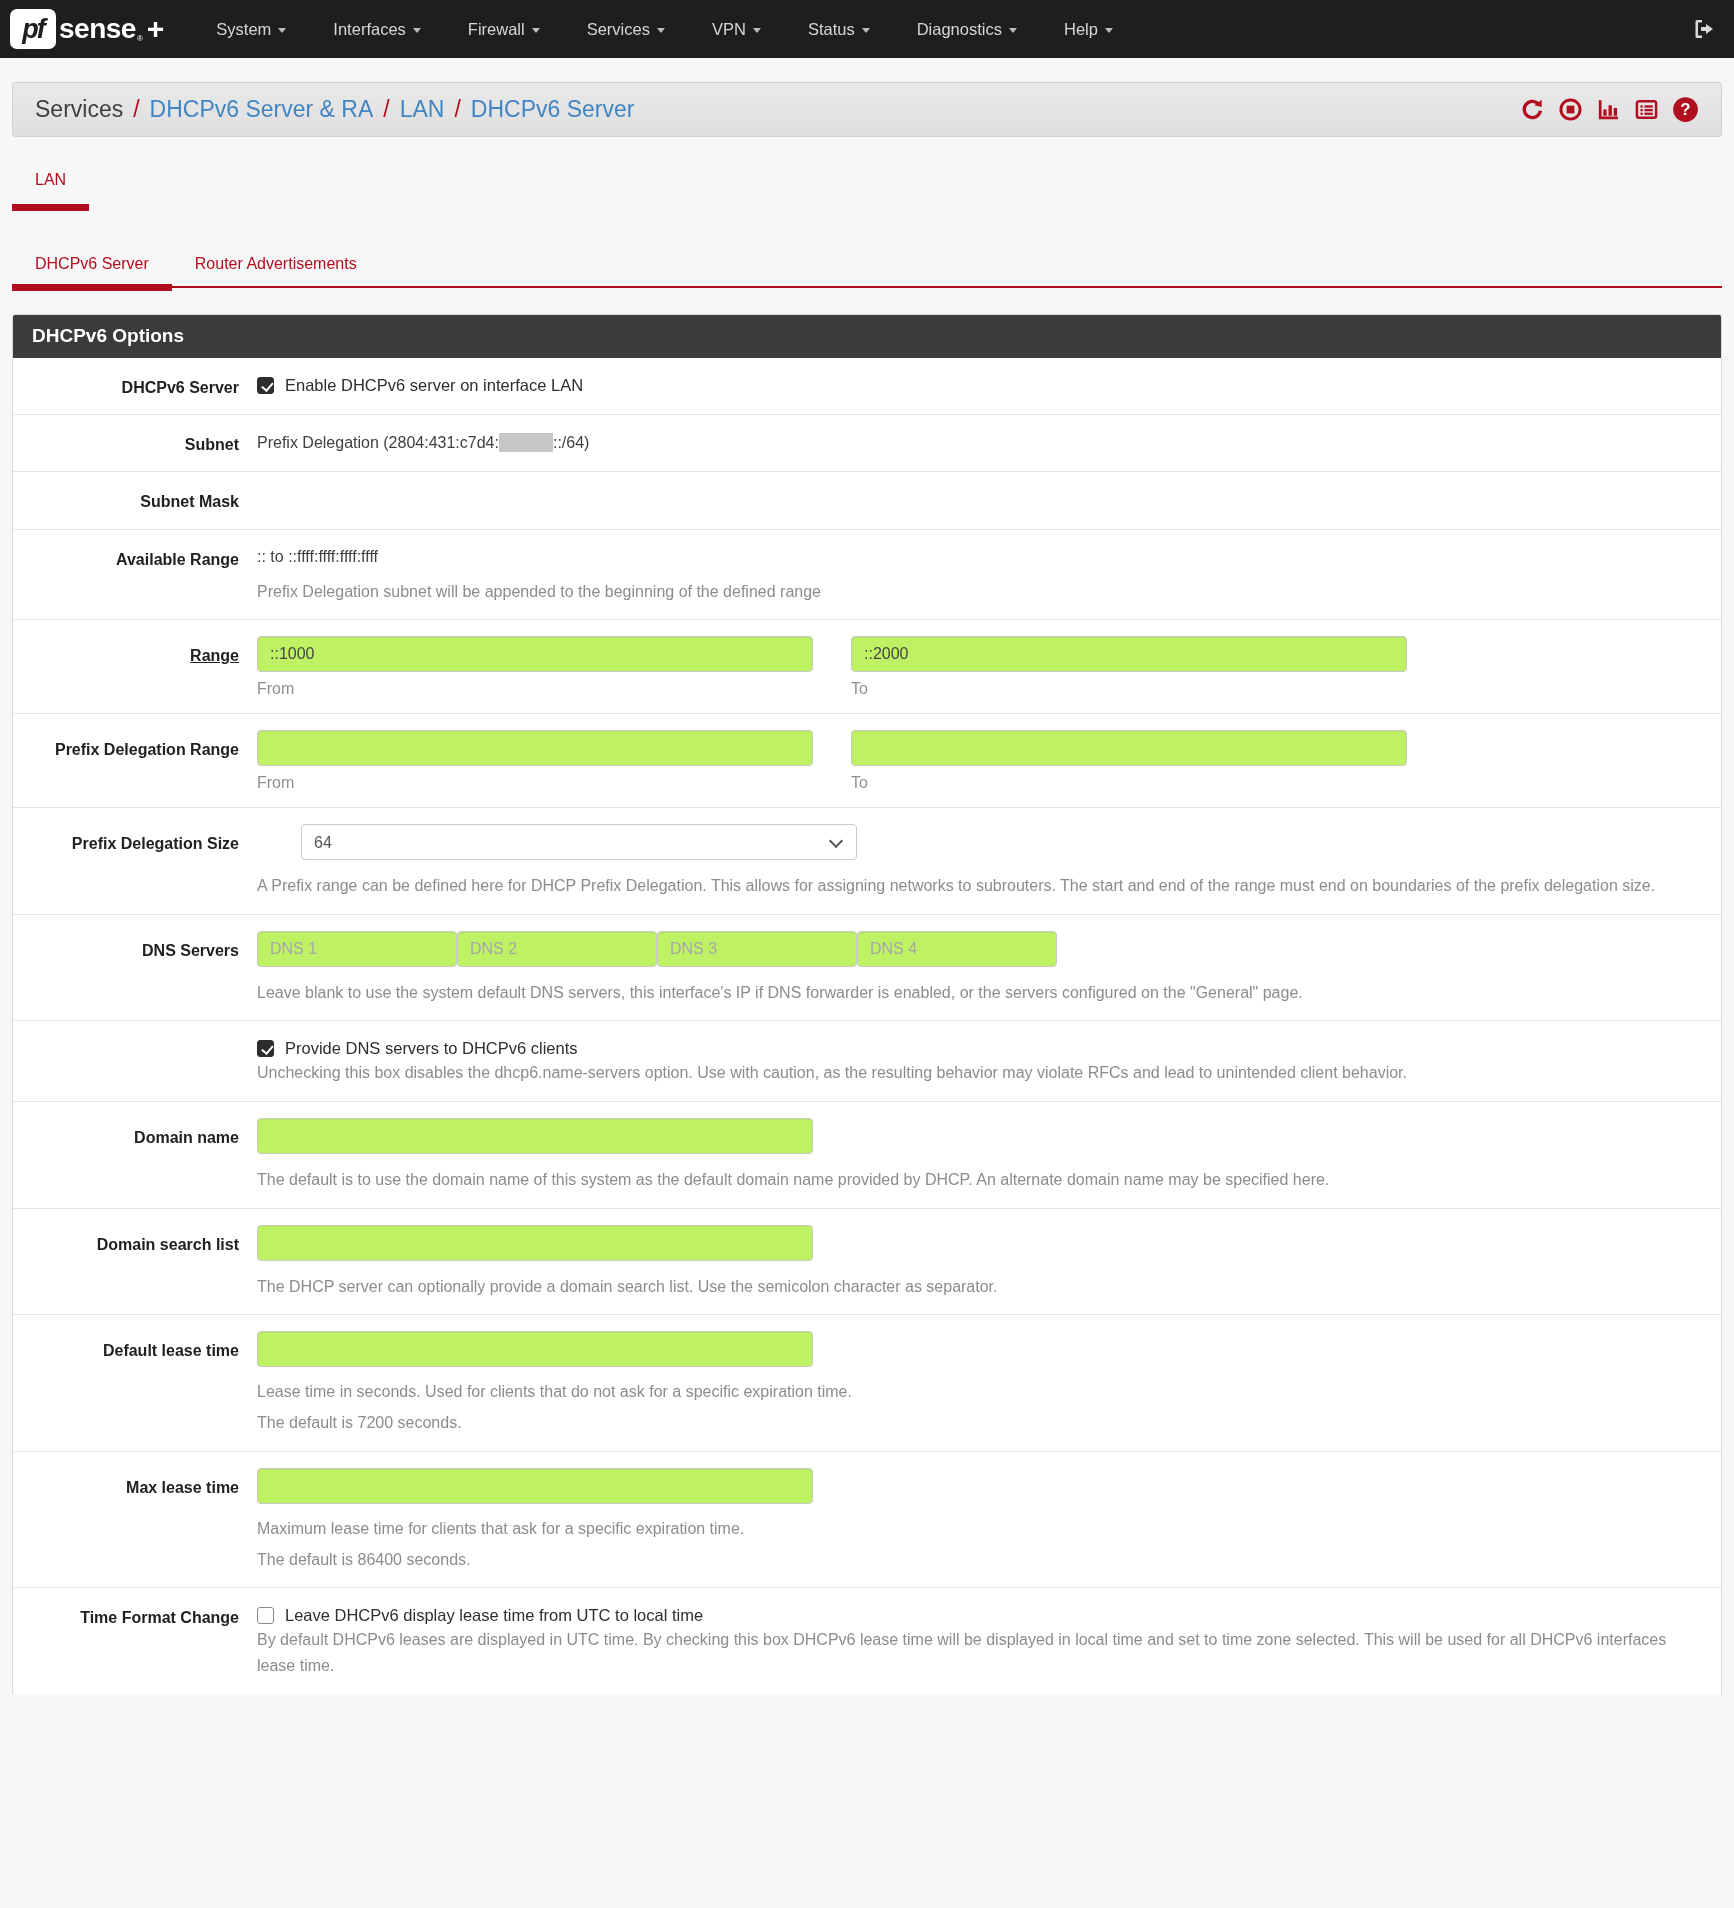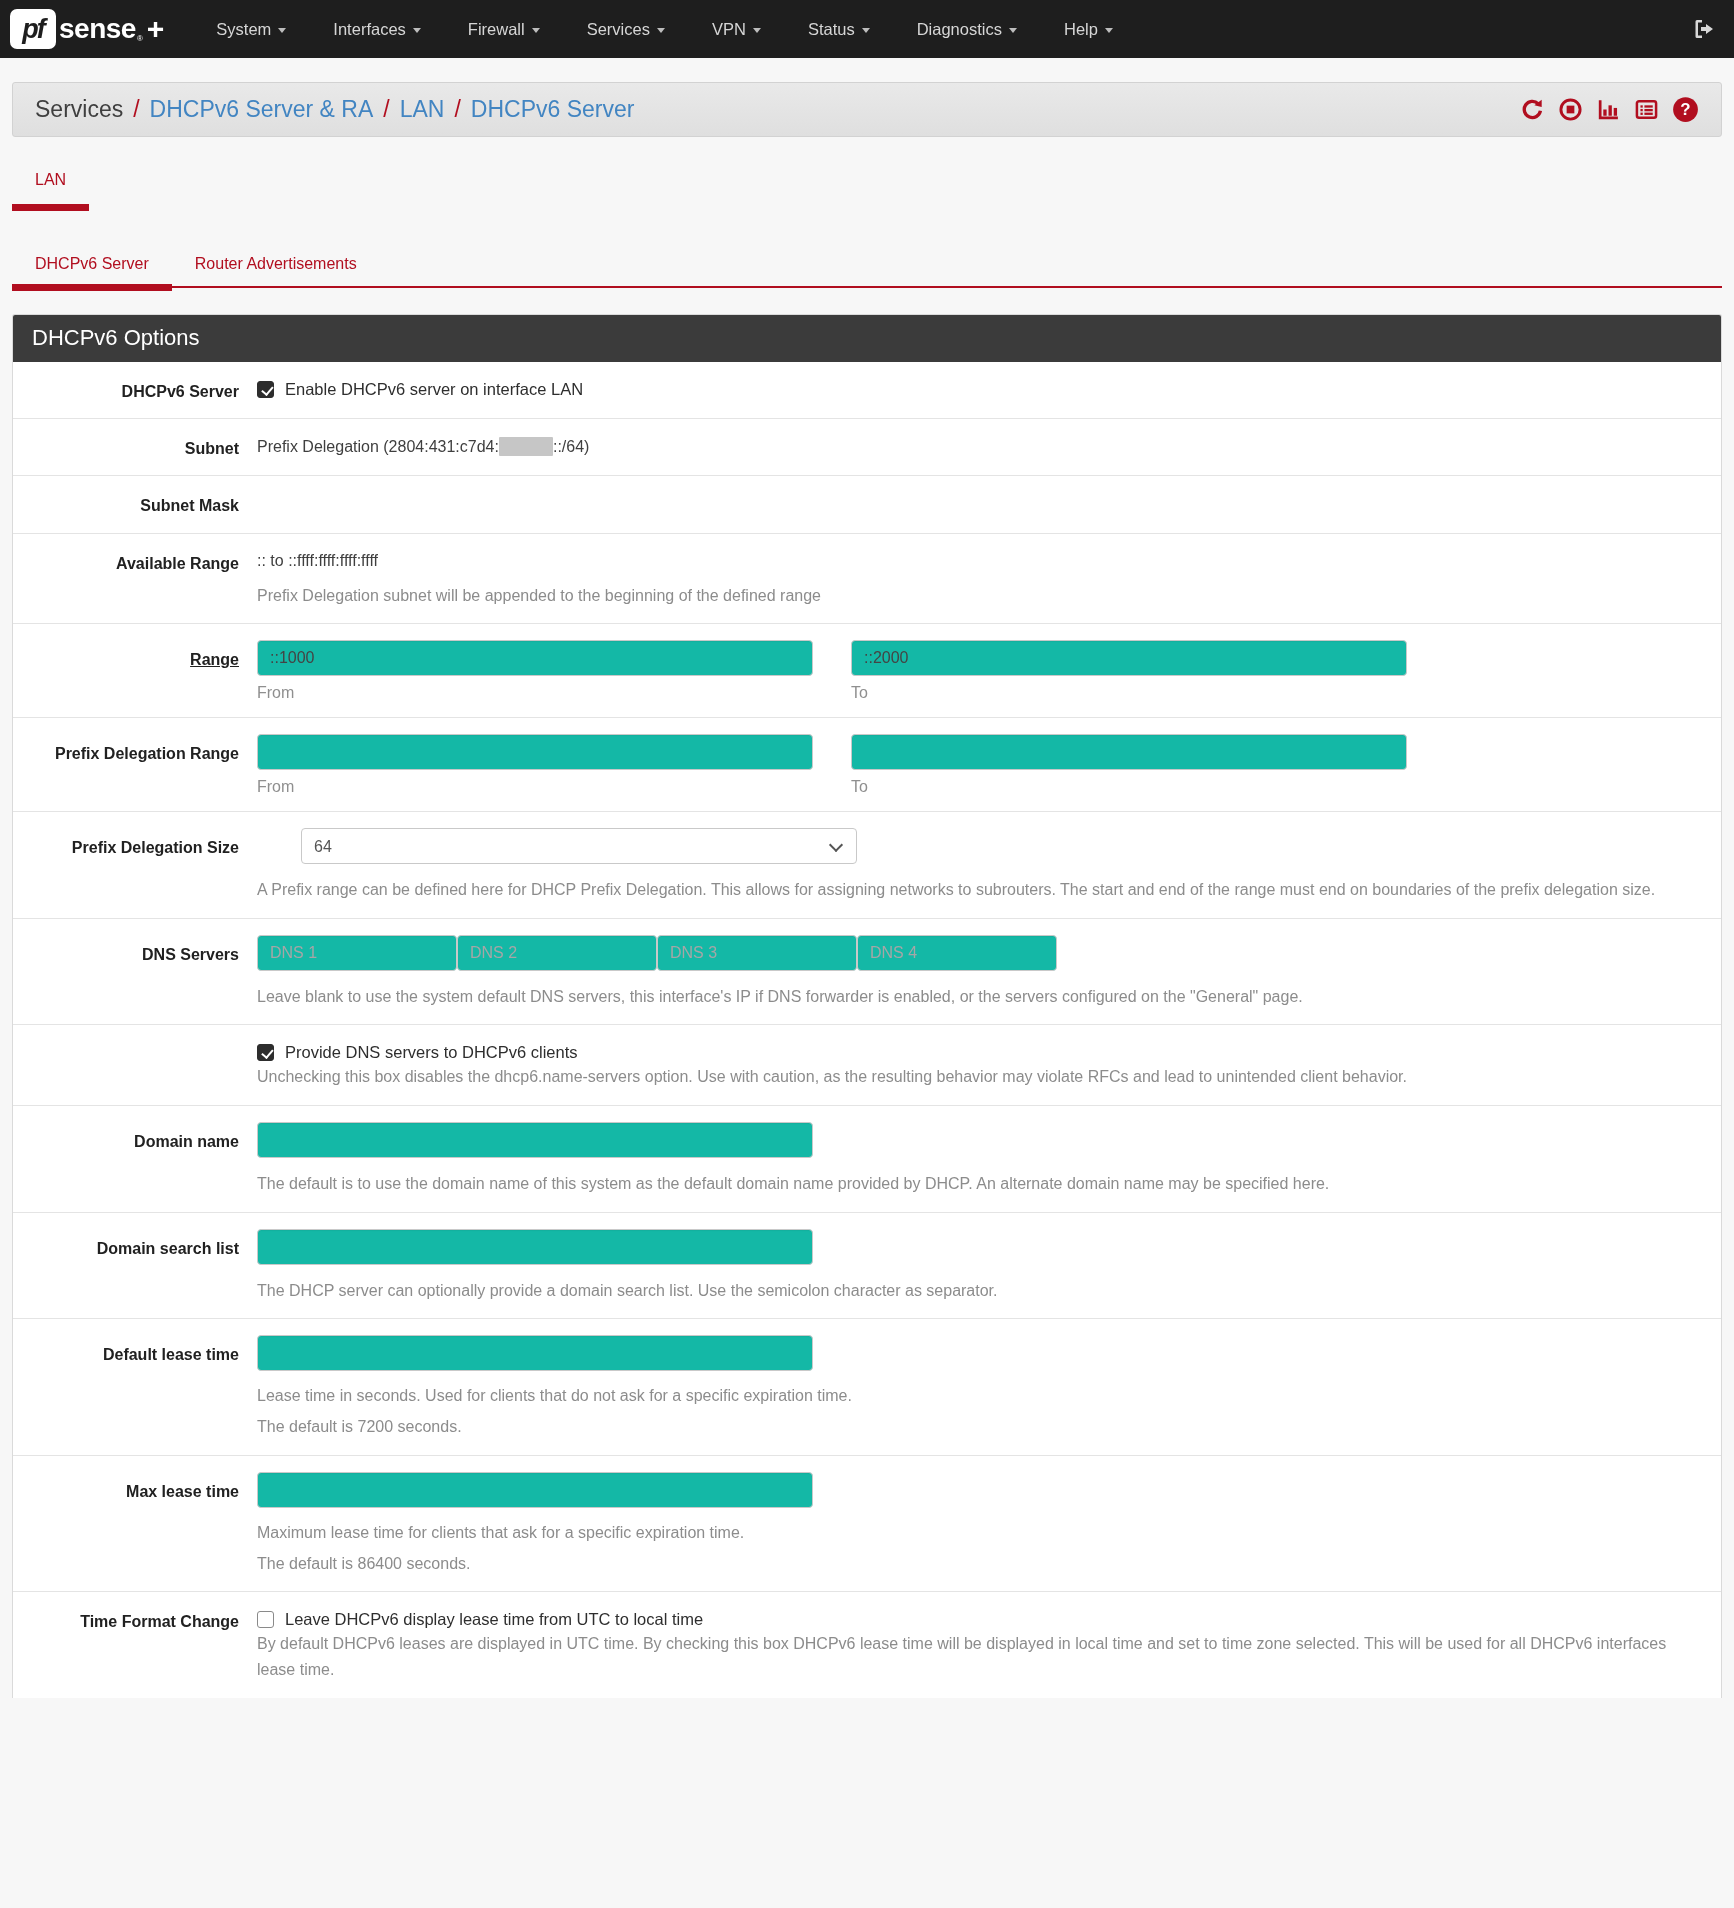--- a/index.html
+++ b/index.html
@@ -54,39 +54,39 @@
   .bc-icon{cursor:pointer;display:flex;}
   
   .iface-tabs{margin:34px 12px 0;display:flex;}
   .iface-tab{padding:0 23px;font-size:16px;color:var(--red);cursor:pointer;text-align:center;}
   .iface-tab .bar{height:7px;background:var(--red);margin-top:15px;margin-left:-23px;margin-right:-23px;}
   .sub-tabs{margin:44px 12px 0;display:flex;border-bottom:2px solid var(--red);}
   .sub-tab{padding:0 23px 13px;font-size:16px;color:var(--red);cursor:pointer;position:relative;}
   .sub-tab.active::after{content:"";position:absolute;left:0;right:0;bottom:-4.5px;height:7px;background:var(--red);}
   
   .panel{margin:26px 12px 0;background:#fff;border:1px solid #dadada;border-radius:3px 3px 0 0;border-bottom:none;}
-  .panel-head{background:var(--panel-head);color:#fff;font-weight:normal;font-size:22px;
+  .panel-head{background:var(--panel-head);color:#fff;font-weight:bold;font-size:19px;
     padding:10px 19px 11px;border-radius:2px 2px 0 0;}
   .frow{display:grid;grid-template-columns:226px 1fr;column-gap:18px;padding:16px 18px 15px 0;}
   .frow + .frow{border-top:1px solid var(--border);}
   .flabel{font-weight:bold;color:#212121;text-align:right;padding-top:2px;line-height:1.45;}
   .frow.mid .flabel{padding-top:8px;}
   .fcontent{min-width:0;}
   .value{color:#3f3f3f;padding-top:2px;}
   .help{color:var(--help);line-height:1.6;margin-top:13px;}
   .help.tight{margin-top:2px;}
   .help-line{color:var(--help);line-height:1.55;margin-top:6px;}
   .help-line:first-of-type{margin-top:13px;}
   .caption{color:#8f8f8f;margin-top:8px;}
   
   .tinput{
     height:36px;border:1px solid var(--input-border);border-radius:4px;
     padding:0 12px;font-size:16px;color:#444;width:556px;outline:none;
     font-family:"Liberation Sans","DejaVu Sans",sans-serif;
-    box-shadow:inset 0 1px 1px rgba(0,0,0,.05);background:#14b8a6;
+    box-shadow:inset 0 1px 1px rgba(0,0,0,.05);background:#bef264;
   }
   .tinput::placeholder{color:#a6a6a6;}
   .range-grid{display:grid;grid-template-columns:556px 556px;column-gap:38px;}
   .dns-grid{display:grid;grid-template-columns:repeat(4,200px);}
   .dns-grid .tinput{width:200px;}
   .select-wrap{position:relative;width:556px;margin-left:44px;}
   .tselect{
     appearance:none;-webkit-appearance:none;width:556px;height:36px;
     border:1px solid var(--input-border);border-radius:4px;background:#fff;
     padding:0 12px;font-size:16px;color:#555;outline:none;

